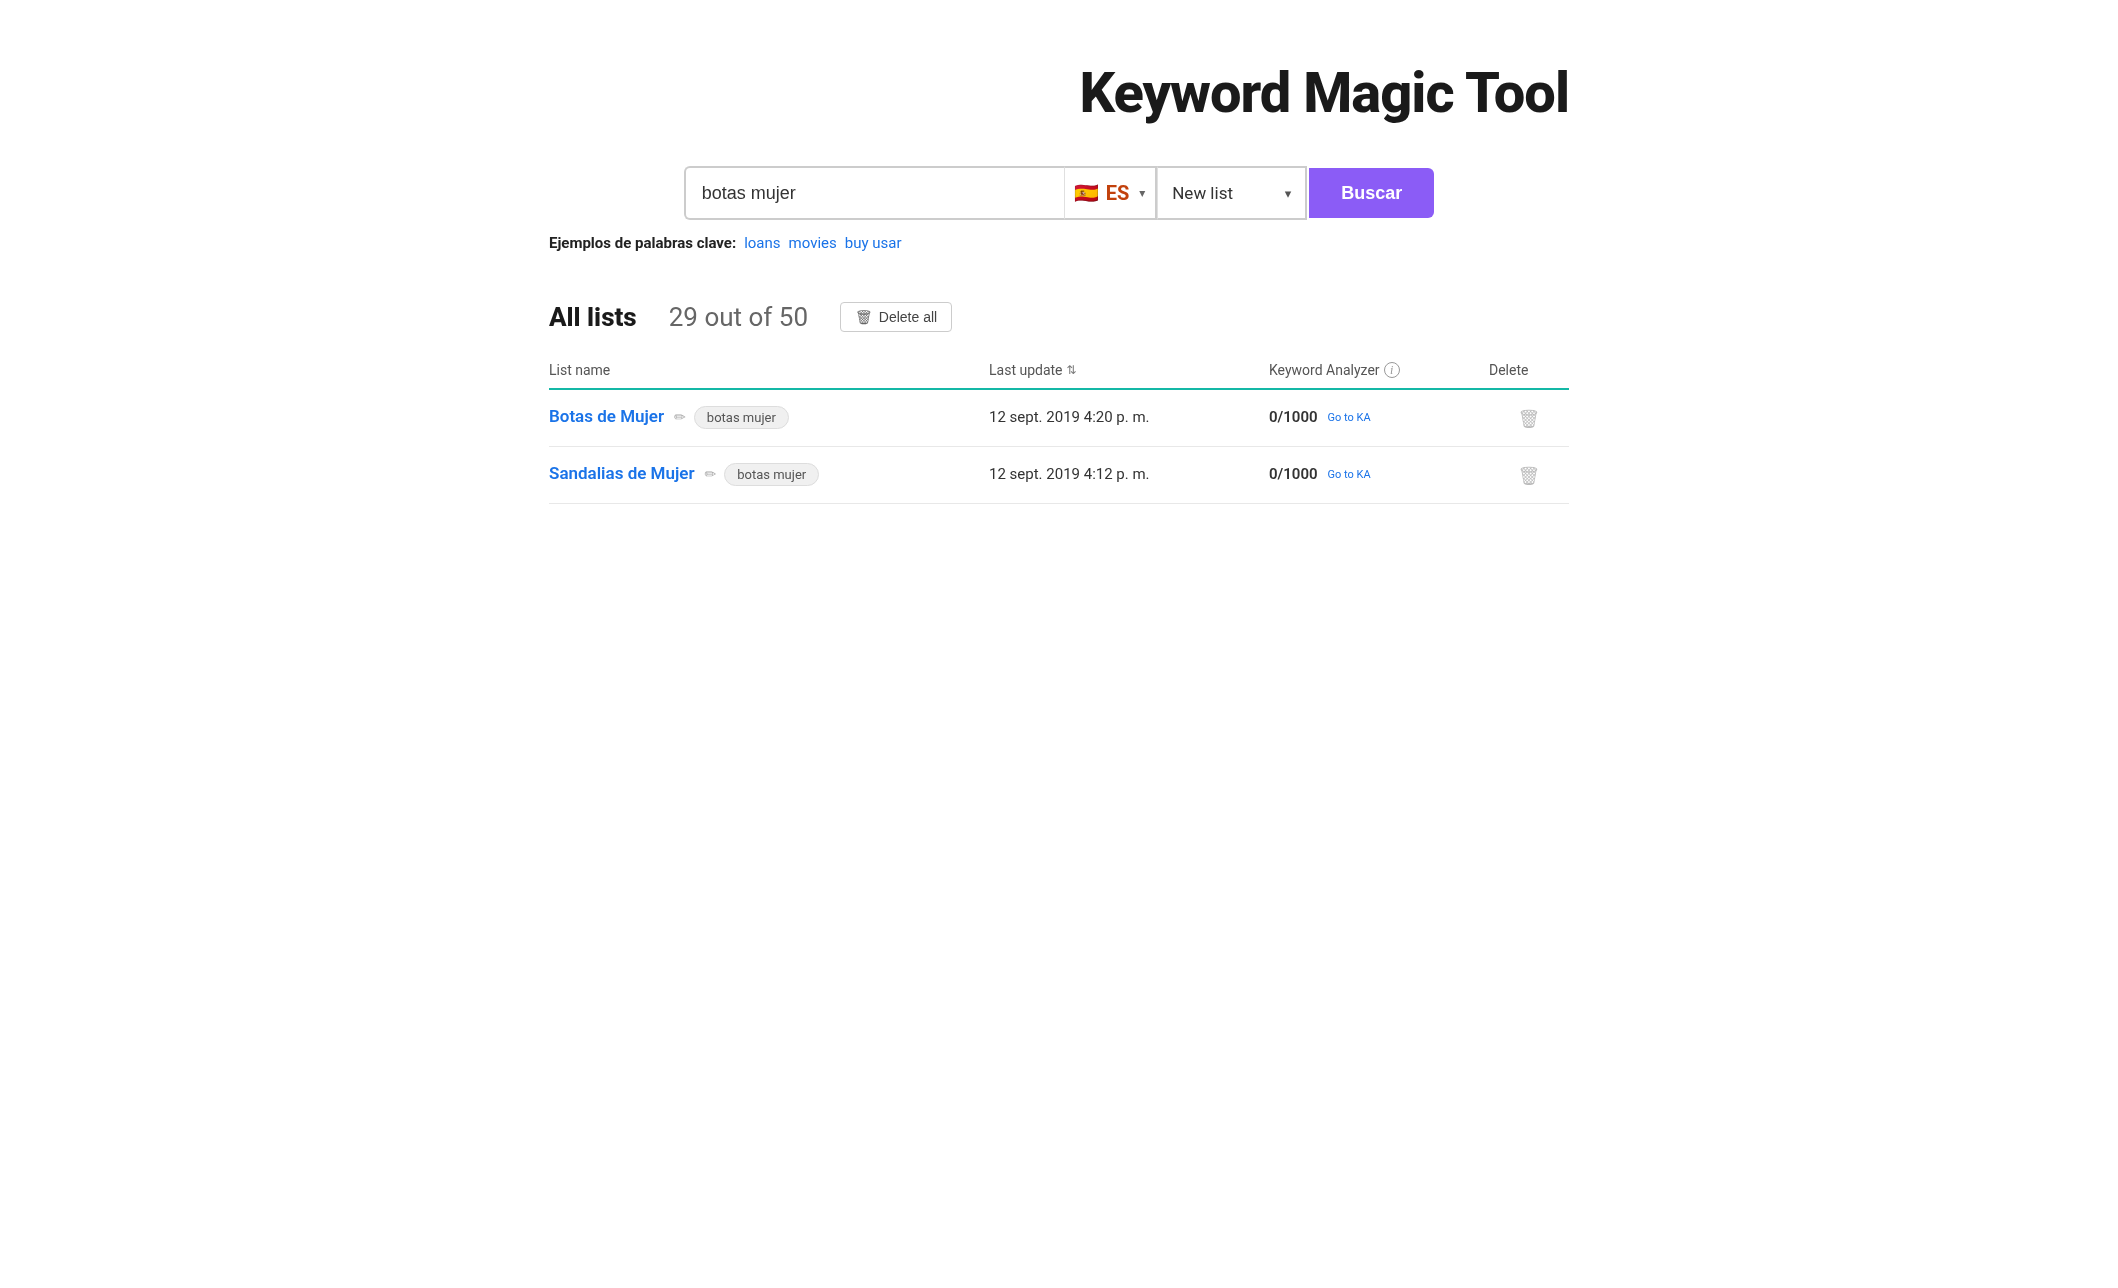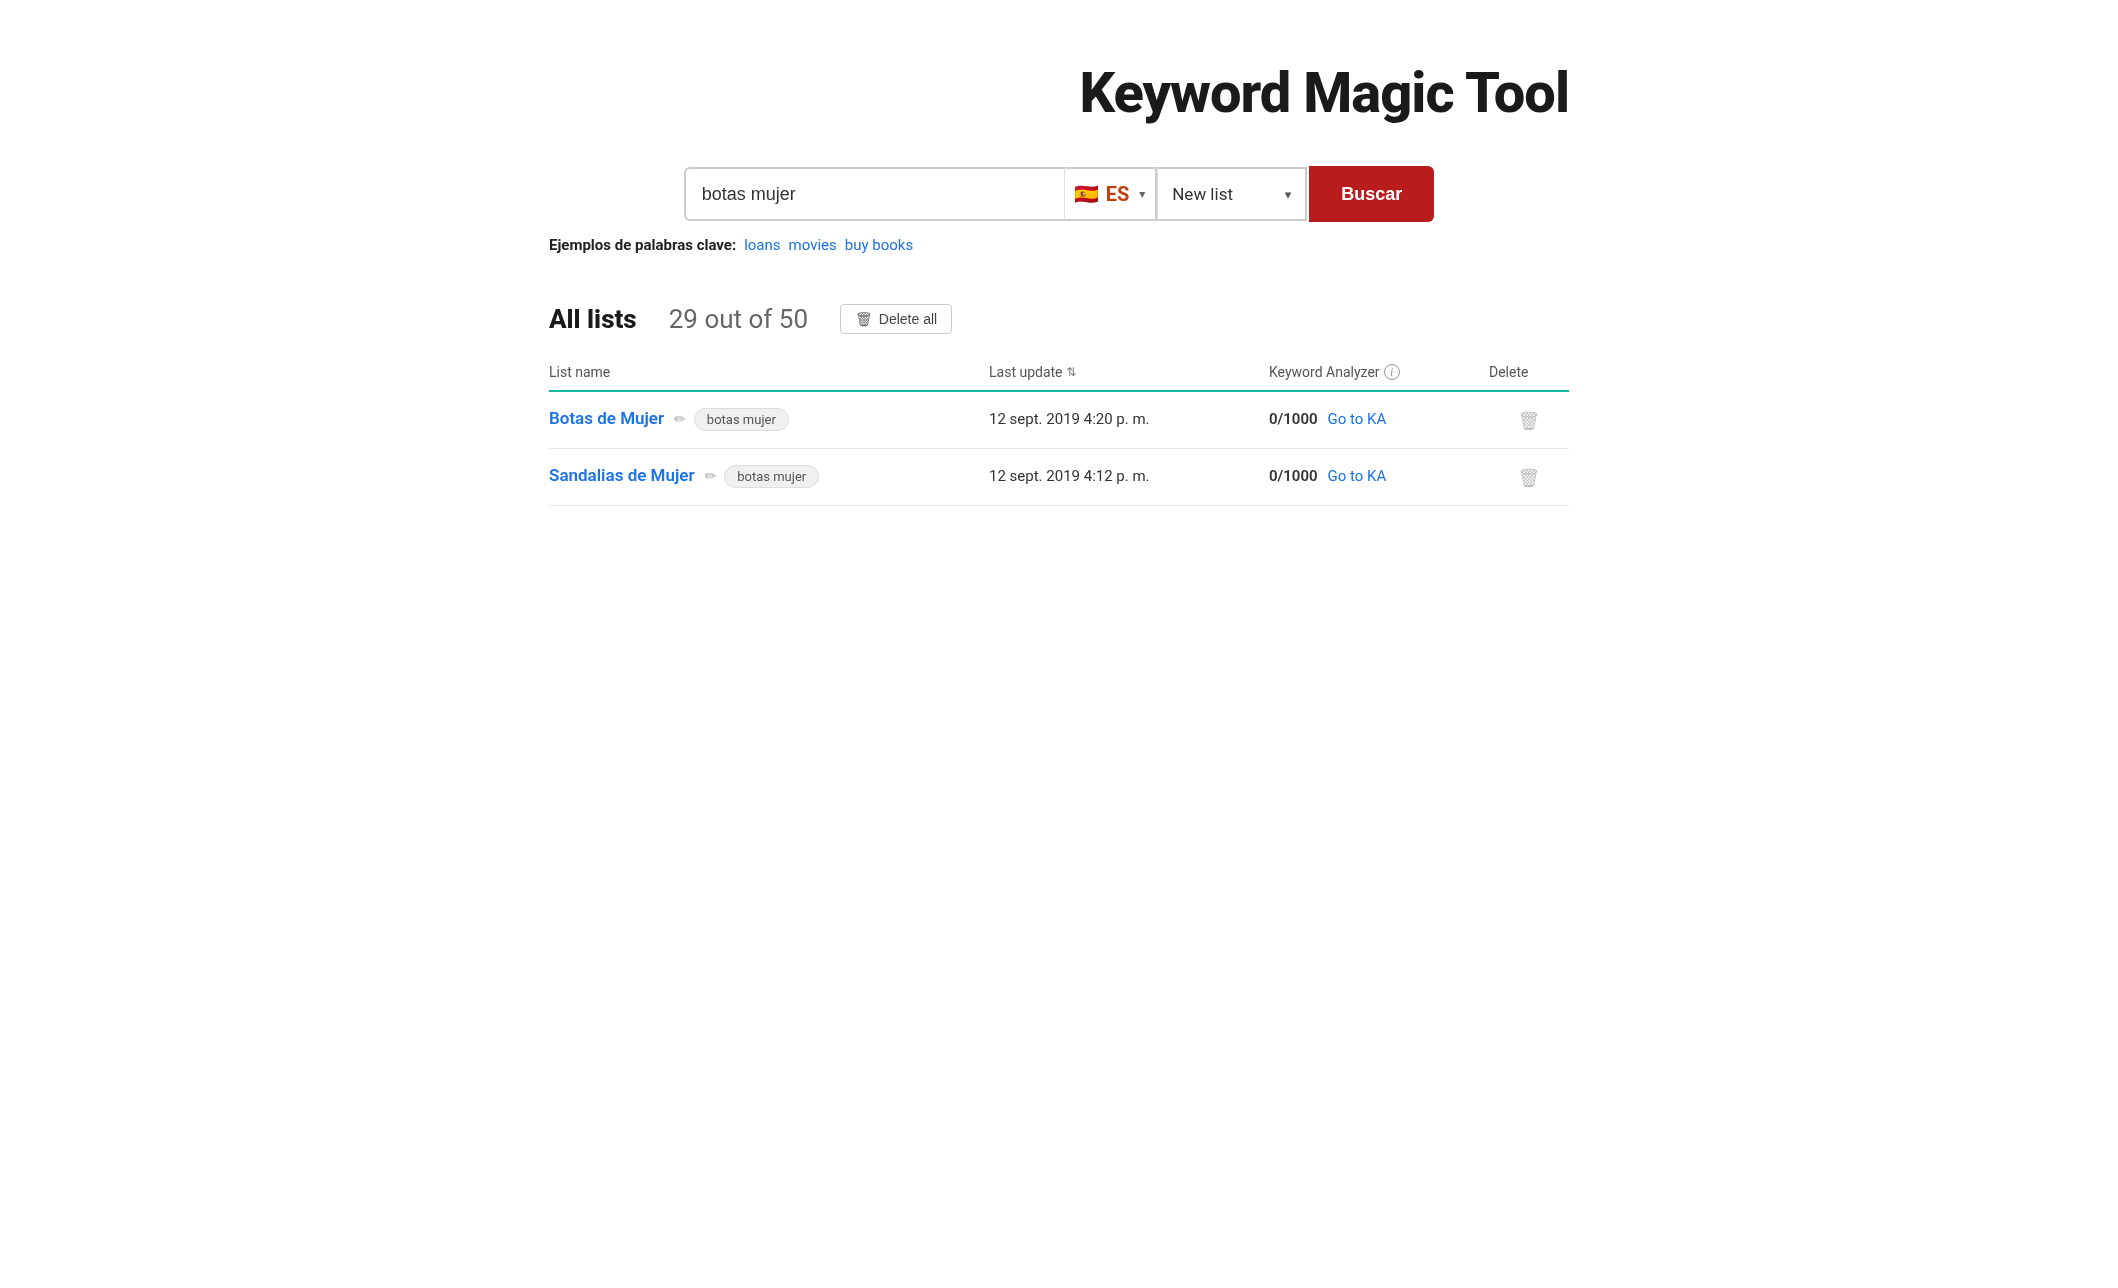--- a/index.html
+++ b/index.html
@@ -114,22 +114,22 @@
       color: #333;
       flex: 1;
     }
 
     .list-chevron {
       font-size: 13px;
       color: #555;
     }
 
     .search-button {
-      height: 56px;
-      background: #b91c1c;
+      height: 50px;
+      background: #8b5cf6;
       color: #fff;
       border: none;
       border-radius: 0 6px 6px 0;
       padding: 0 32px;
       font-size: 18px;
       font-weight: 600;
       cursor: pointer;
       margin-left: 2px;
     }
 
@@ -285,21 +285,21 @@
       padding-top: 2px;
     }
 
     .ka-count {
       font-size: 15px;
       font-weight: 600;
       color: #333;
     }
 
     .ka-link {
-      font-size: 15px;
+      font-size: 11px;
       color: #1a73e8;
       text-decoration: none;
       cursor: pointer;
       text-align: center;
     }
 
     .delete-cell {
       display: flex;
       justify-content: center;
       padding-top: 2px;
@@ -345,21 +345,21 @@
         </div>
       </div>
 
       <button class="search-button">Buscar</button>
     </div>
 
     <div class="examples-row">
       <span class="examples-label">Ejemplos de palabras clave:</span>
       <a class="example-link">loans</a>
       <a class="example-link">movies</a>
-      <a class="example-link">buy books</a>
+      <a class="example-link">buy usar</a>
     </div>
   </div>
 
   <div class="lists-section">
 
     <div class="lists-header">
       <span class="lists-title">All lists</span>
       <span class="lists-count">29 out of 50</span>
       <button class="delete-all-btn">
         <span class="trash-icon-small">🗑</span>

